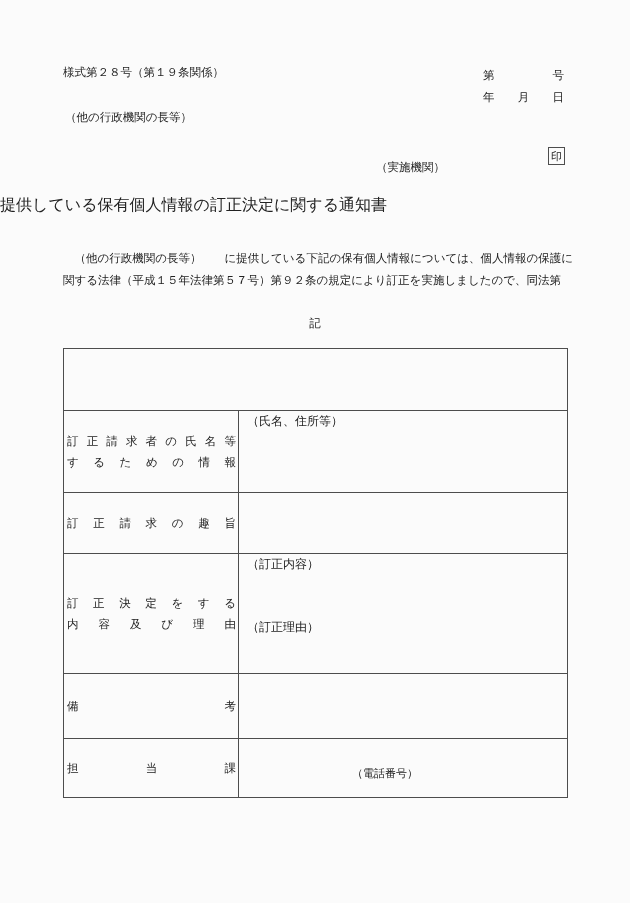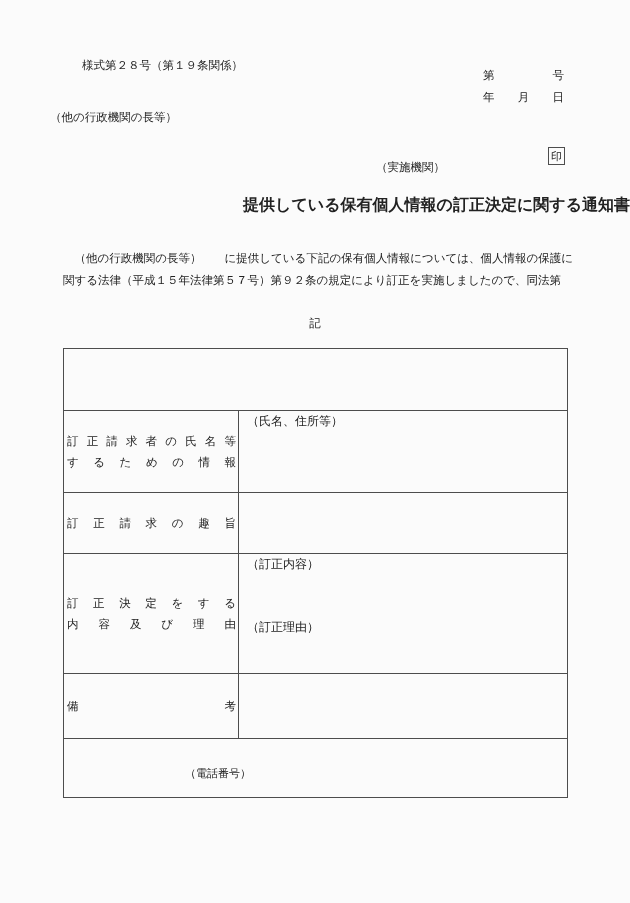--- a/index.html
+++ b/index.html
@@ -14,43 +14,42 @@
     background: #fbfbfb;
     color: #222;
     font-family: "Liberation Serif", "DejaVu Serif", serif;
     font-size: 11.5px;
     overflow: hidden;
   }
   
   .form-number {
     position: absolute;
     left: 63px;
-    top: 58px;
-    white-space: nowrap;
-    margin-left: 19px;
+    top: 65px;
+    white-space: nowrap;
   }
   .doc-number-line {
     position: absolute;
     left: 483px;
     top: 68px;
     width: 81px;
     display: flex;
     justify-content: space-between;
   }
   .date-line {
     position: absolute;
     left: 483px;
     top: 90px;
     width: 81px;
     display: flex;
     justify-content: space-between;
   }
   .recipient-line {
     position: absolute;
-    left: 50px;
+    left: 65px;
     top: 110px;
     white-space: nowrap;
   }
   .issuer-line {
     position: absolute;
     left: 376px;
     top: 148px;
     white-space: nowrap;
     margin-top: 12px;
   }
@@ -66,23 +65,23 @@
     line-height: 16px;
     text-align: center;
   }
   
   .doc-title {
     position: absolute;
     left: 0;
     right: 0;
     top: 193px;
     margin: 0;
-    text-align: right;
+    text-align: left;
     font-size: 16px;
-    font-weight: bold;
+    font-weight: normal;
     line-height: 24px;
     white-space: nowrap;
   }
   .body-paragraph {
     position: absolute;
     left: 63px;
     top: 247px;
     line-height: 22px;
   }
   .body-line {
@@ -140,21 +139,21 @@
     position: absolute;
     left: 8px;
     top: 3px;
     font-size: 12px;
     line-height: 14px;
     white-space: nowrap;
   }
   .cell-hint.mid { top: 66px; }
   .phone-line {
     position: absolute;
-    left: 8px;
+    left: 0;
     right: 0;
     top: 27px;
     display: flex;
     padding: 0 9px 0 113px;
     font-size: 11px;
     line-height: 14px;
   }
 </style>
 </head>
 <body>
@@ -226,20 +225,23 @@
     </div>
 
     <div class="trow r5">
       <div class="tlabel">
         <div class="jline">備考</div>
       </div>
       <div class="tvalue"></div>
     </div>
 
     <div class="trow r6">
+      <div class="tlabel">
+        <div class="jline">担当課</div>
+      </div>
       <div class="tvalue">
         <div class="phone-line">
           <span>（電話番号</span>
           <span>）</span>
         </div>
       </div>
     </div>
 
   </div>
 

